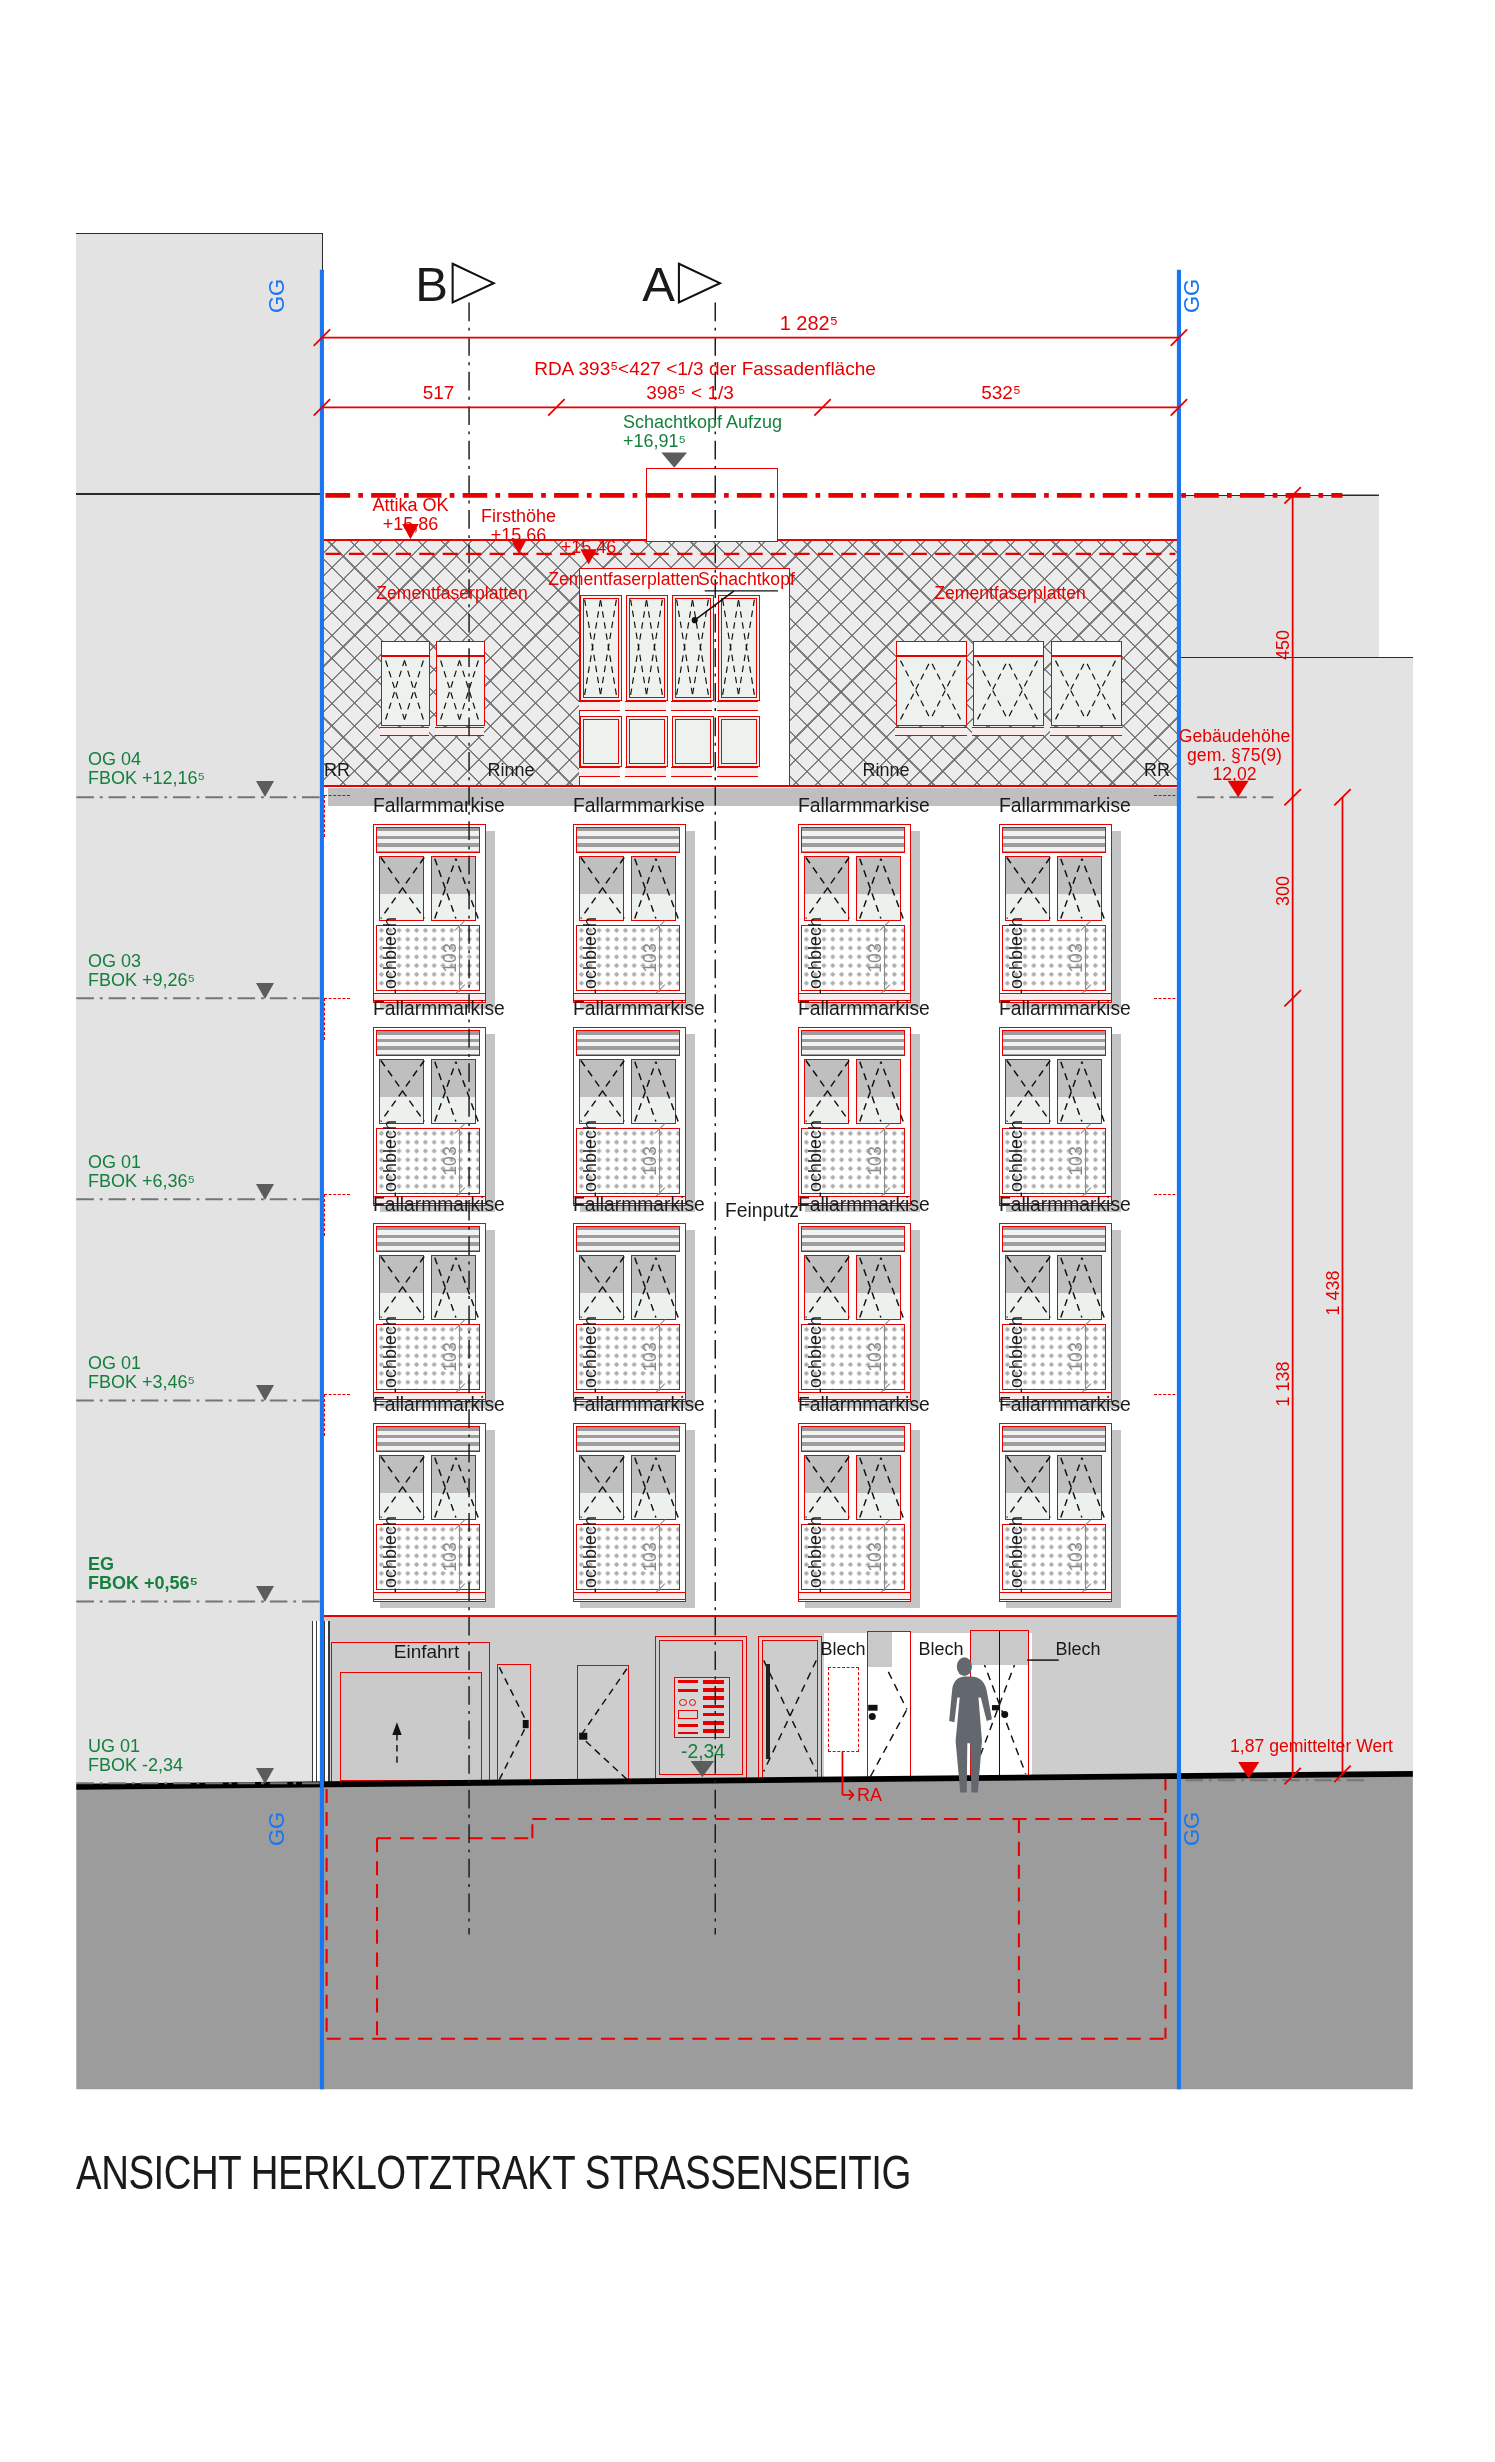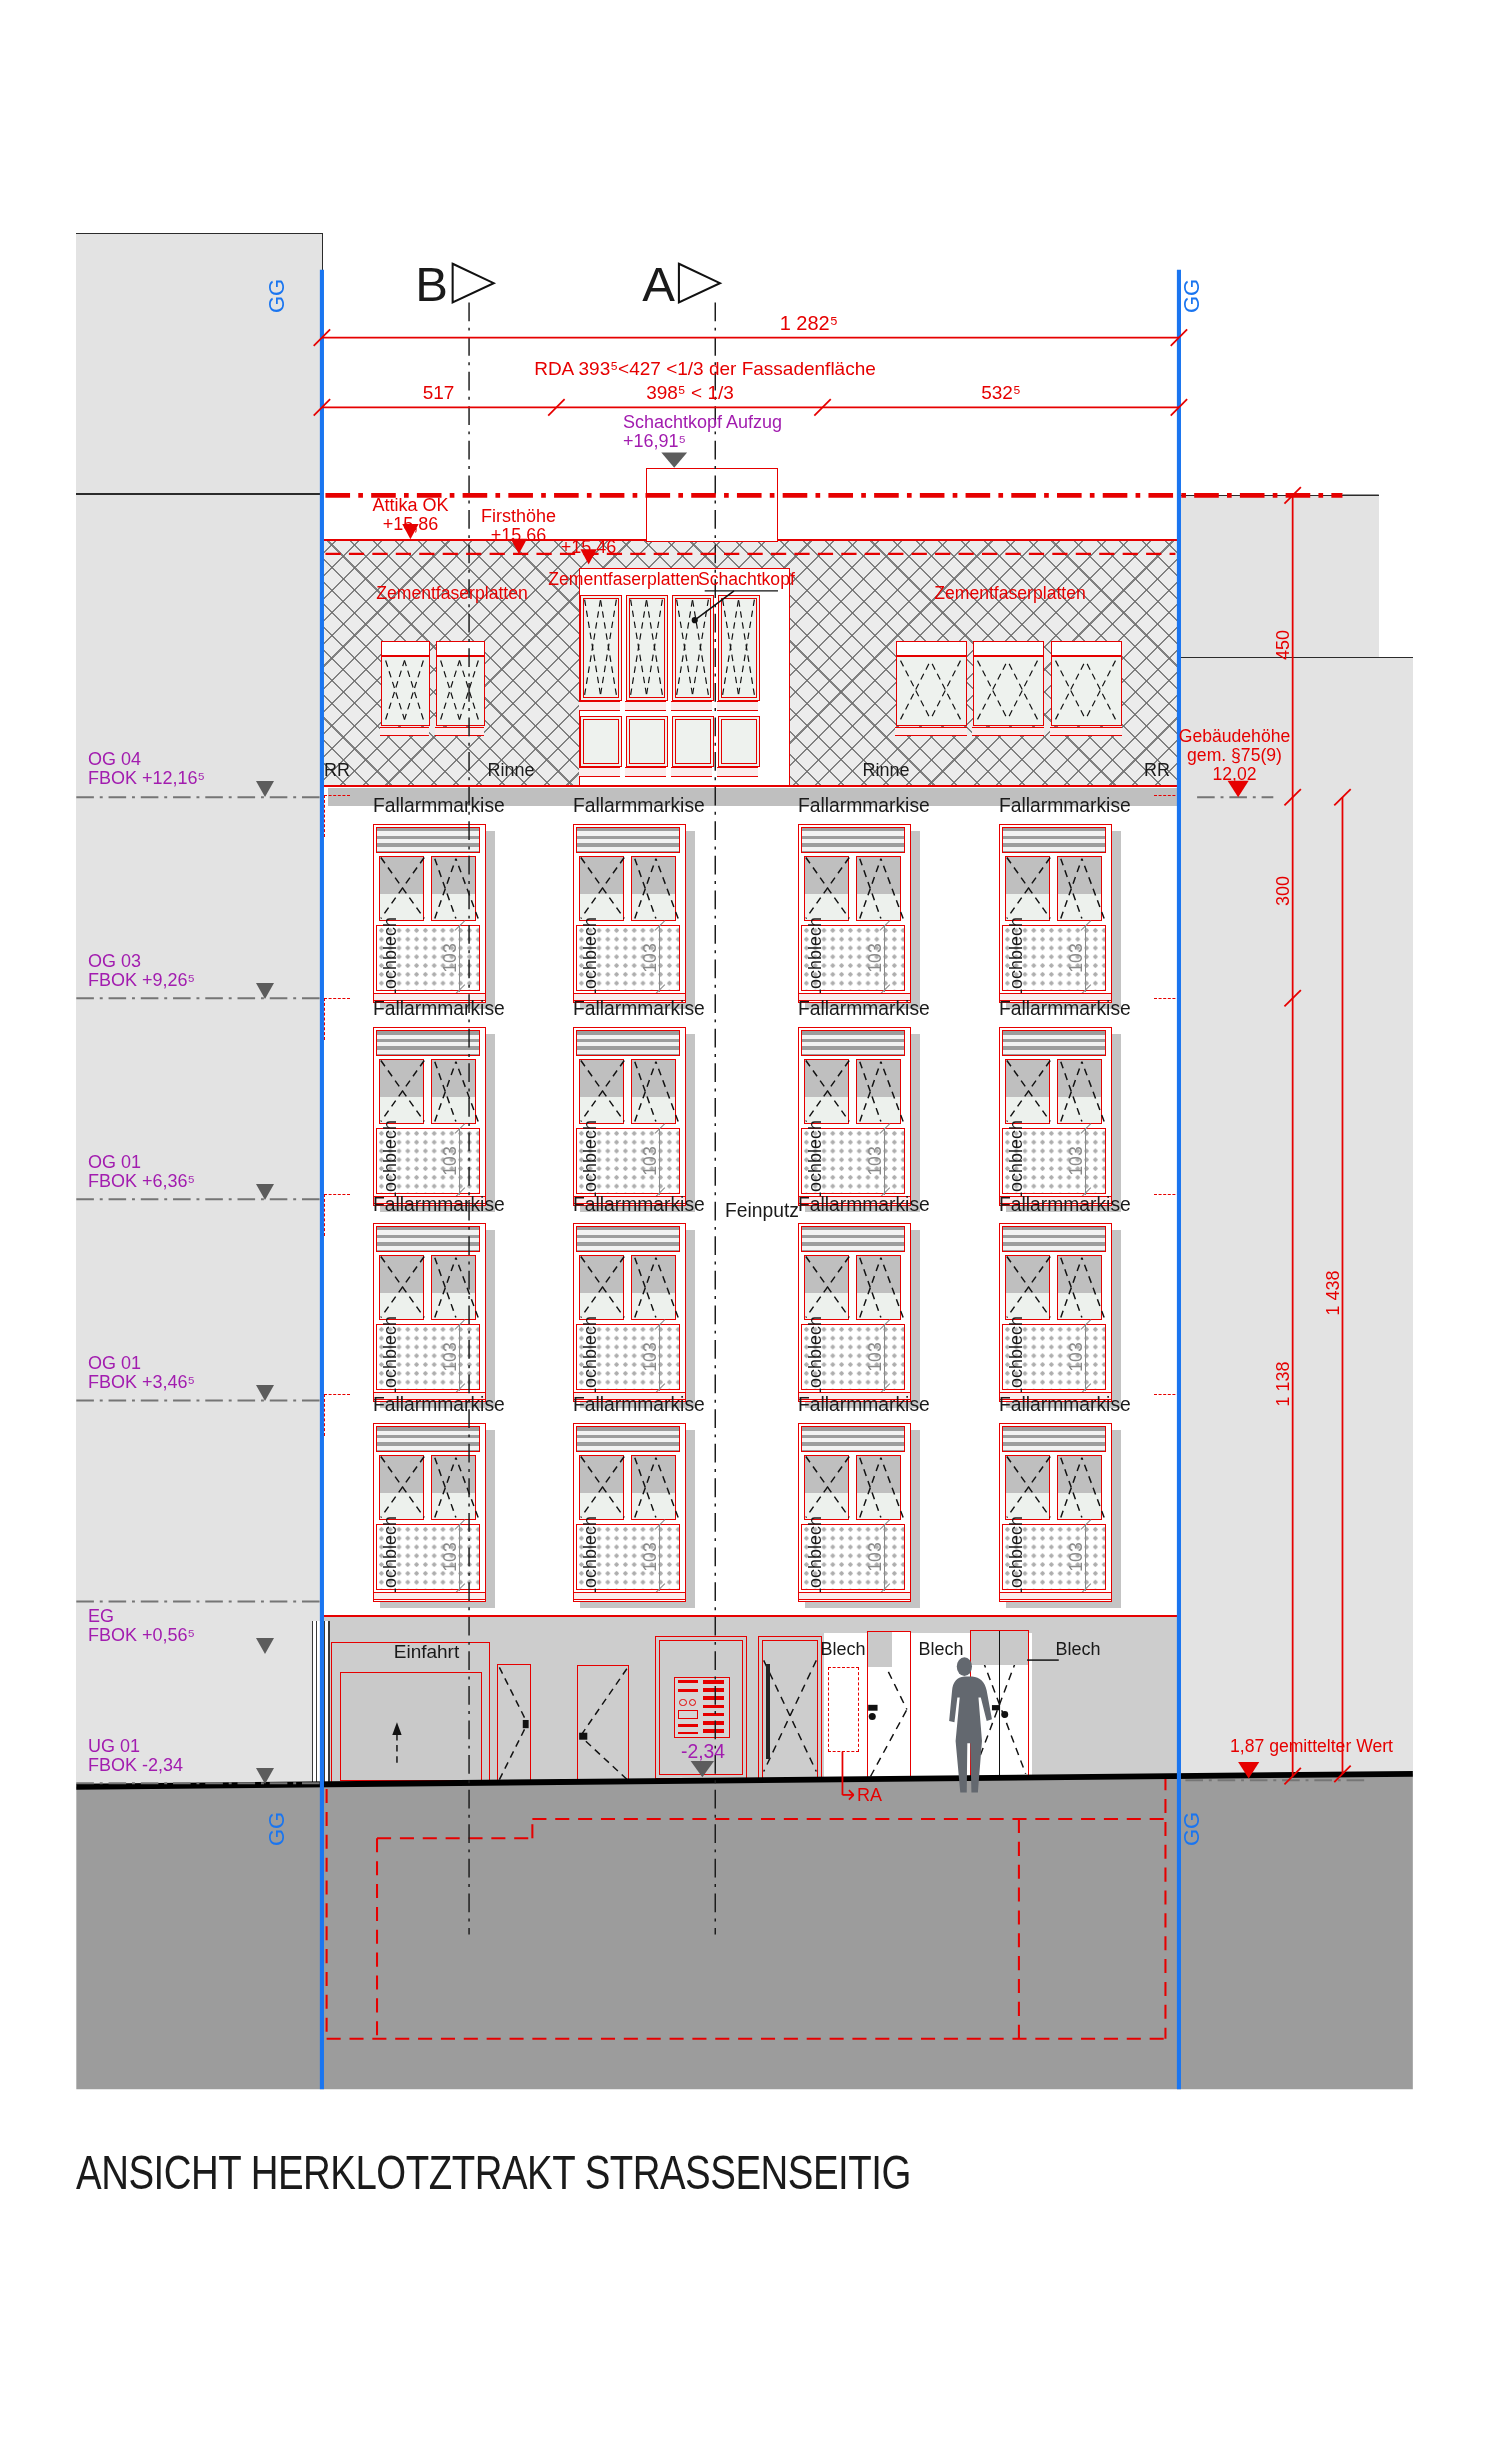--- a/index.html
+++ b/index.html
@@ -1,20 +1,20 @@
 <!DOCTYPE html>
 <html style="font-size:9.4px"><head>
 <meta charset="utf-8">
 <style>
   html,body{margin:0;padding:0;background:#ffffff;}
   #canvas{position:relative;width:1495px;height:2462px;background:#ffffff;overflow:hidden;
           font-family:"Liberation Sans",sans-serif;}
   .abs{position:absolute;}
   .lbl{position:absolute;white-space:pre-line;line-height:1.08;}
-  .black{color:#1a1a1a;} .red{color:#e60000;} .gray{color:#a21caf;} .blue{color:#1a75f0;}
+  .black{color:#1a1a1a;} .red{color:#e60000;} .gray{color:#15803d;} .blue{color:#1a75f0;}
   .ctr{text-align:center;} .rgt{text-align:left;}
   .vlabel{position:absolute;white-space:nowrap;transform:translate(-50%,-50%) rotate(-90deg);}
   .bldg{position:absolute;background:#e3e3e3;}
   .tri{position:absolute;width:0;height:0;border-left:9.4px solid transparent;border-right:9.4px solid transparent;}
   .tri-gray{border-top:16px solid #5c5c5c;}
   .hatch{position:absolute;background-color:#ececec;
     background-image:
       repeating-linear-gradient(45deg, rgba(110,110,110,.85) 0 1.5px, transparent 1.5px 16px),
       repeating-linear-gradient(-45deg, rgba(110,110,110,.85) 0 1.5px, transparent 1.5px 16px);}
   .winbox{position:absolute;border:1.8px solid #e60000;background:#ffffff;}
@@ -859,21 +859,21 @@
       <div class="abs" style="left:88px;top:1153px;width:235px;height:49px;z-index:40;">
     <div class="lbl gray rgt" style="left:0;top:0;width:211px;font-size:18px;">OG 01
 FBOK +6,36⁵</div>
     <div class="tri tri-gray" style="left:168px;top:31px;"></div>
   </div>
       <div class="abs" style="left:88px;top:1354px;width:235px;height:49px;z-index:40;">
     <div class="lbl gray rgt" style="left:0;top:0;width:211px;font-size:18px;">OG 01
 FBOK +3,46⁵</div>
     <div class="tri tri-gray" style="left:168px;top:31px;"></div>
   </div>
-      <div class="abs" style="left:88px;top:1607px;width:235px;height:49px;z-index:40;">
+      <div class="abs" style="left:88px;top:1555px;width:235px;height:49px;z-index:40;font-weight:bold;">
     <div class="lbl gray rgt" style="left:0;top:0;width:211px;font-size:18px;">EG
 FBOK +0,56⁵</div>
     <div class="tri tri-gray" style="left:168px;top:31px;"></div>
   </div>
       <div class="abs" style="left:88px;top:1737px;width:235px;height:49px;z-index:40;">
     <div class="lbl gray rgt" style="left:0;top:0;width:211px;font-size:18px;">UG 01
 FBOK -2,34</div>
     <div class="tri tri-gray" style="left:168px;top:31px;"></div>
   </div>
     </div>

